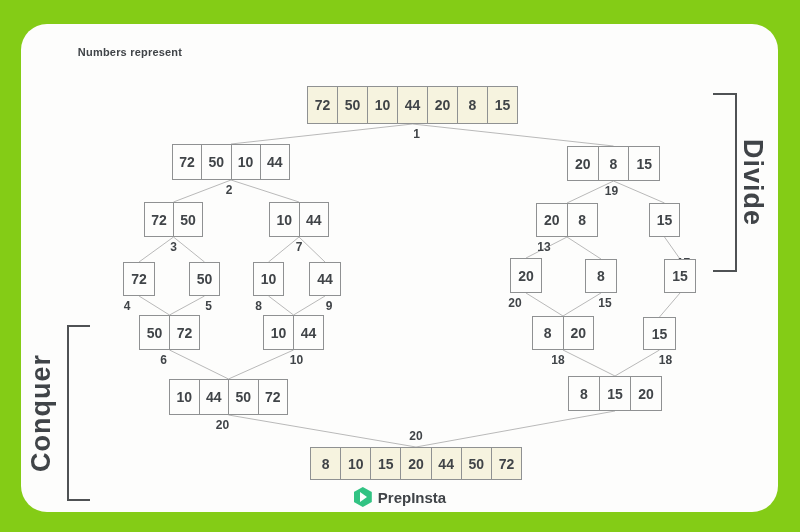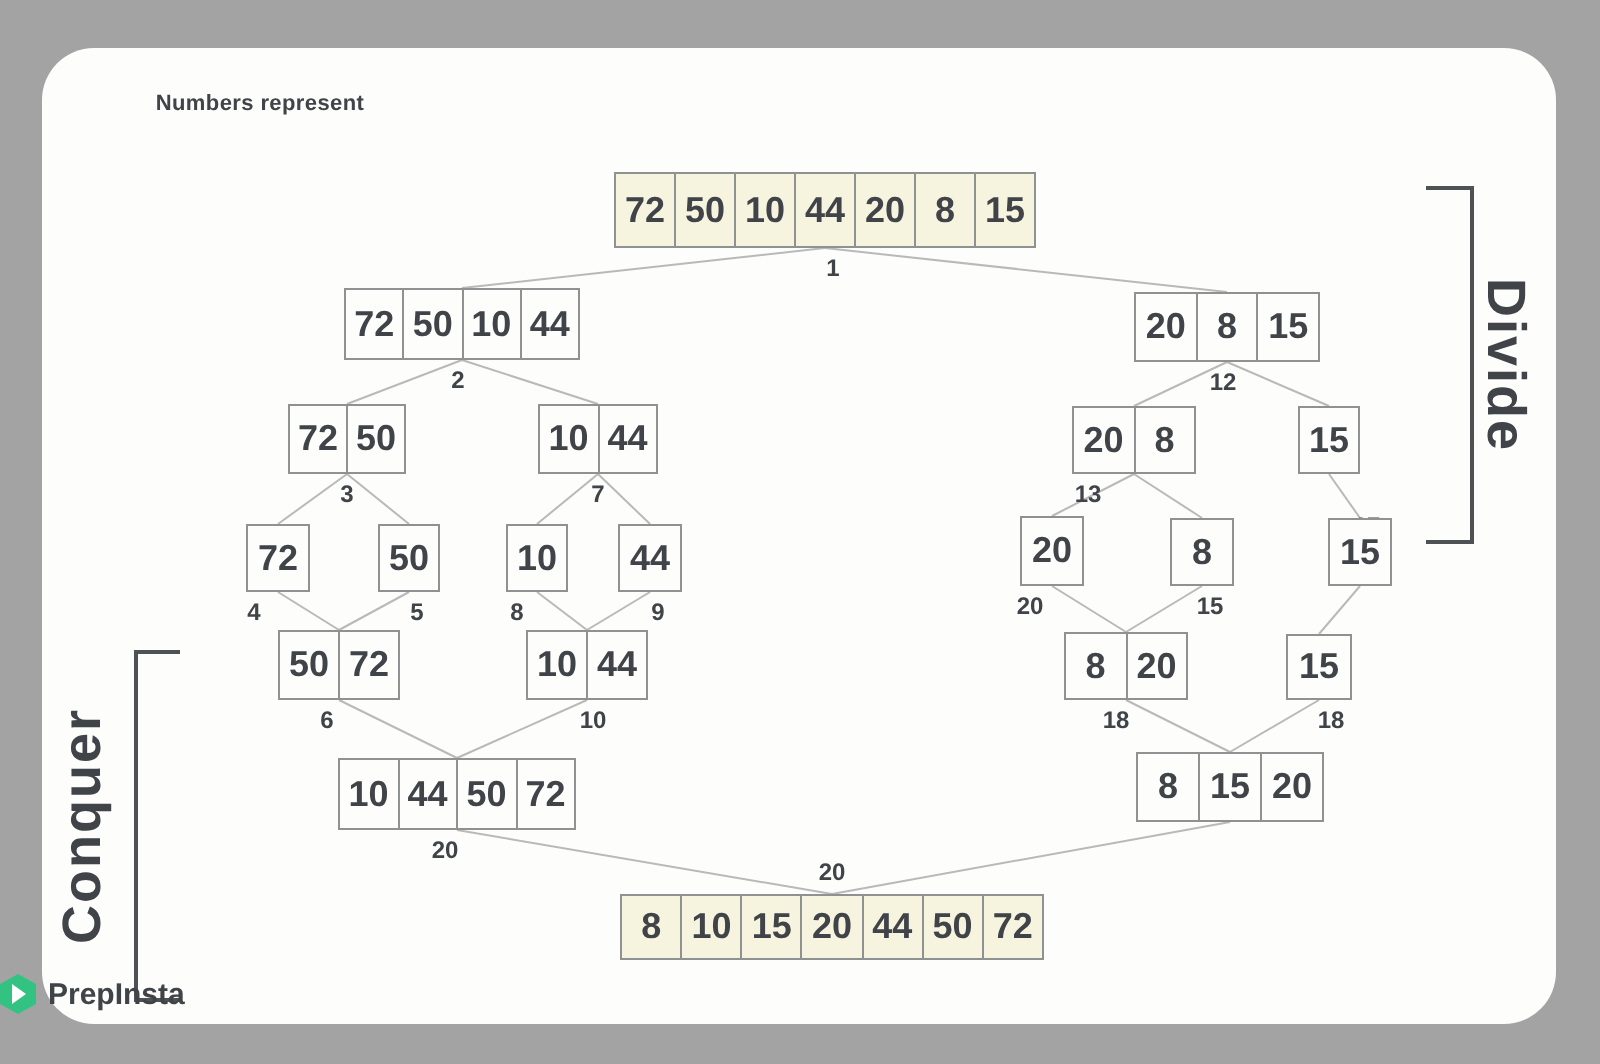--- a/index.html
+++ b/index.html
@@ -8,45 +8,45 @@
   #card{position:absolute;border-radius:26px;}
   #connector-svg{position:absolute;left:0;top:0;pointer-events:none;}
   .title{position:absolute;left:250px;top:33px;width:340px;text-align:center;
          font-size:30px;font-weight:800;letter-spacing:.5px;}
   .note{position:absolute;left:30px;top:45px;width:200px;text-align:center;
         font-size:11px;font-weight:700;line-height:15px;letter-spacing:.2px;}
   .note span{display:block;}
   .node{position:absolute;display:flex;}
   .cell{flex:1 1 0;border:1px solid;margin-left:-1px;box-sizing:border-box;
         display:flex;align-items:center;justify-content:center;
-        font-size:18px;font-weight:700;}
+        font-size:14px;font-weight:700;}
   .cell:first-child{margin-left:0;}
   .step{position:absolute;width:26px;text-align:center;font-size:12px;font-weight:700;}
   .bracket{position:absolute;box-sizing:border-box;}
   #divide-bracket{left:713px;top:93px;width:24px;height:179px;
     border-top:2px solid;border-right:2px solid;border-bottom:2px solid;}
   #conquer-bracket{left:67px;top:325px;width:23px;height:176px;
     border-top:2px solid;border-left:2px solid;border-bottom:2px solid;}
   .side-label{position:absolute;font-size:27px;font-weight:800;letter-spacing:1px;
     writing-mode:vertical-rl;text-align:center;}
   #divide-label{left:736px;top:93px;height:180px;width:32px;}
   #conquer-label{left:26px;top:323px;height:180px;width:34px;transform:rotate(180deg);}
   .logo{position:absolute;left:0;right:0;top:487px;display:flex;
-        align-items:center;gap:6px;}
+        align-items:center;justify-content:center;gap:6px;}
   .logo-hex{width:18px;height:20px;position:relative;
     clip-path:polygon(50% 0,100% 25%,100% 75%,50% 100%,0 75%,0 25%);}
   .logo-hex .arrow{position:absolute;left:6px;top:5px;width:0;height:0;
     border-top:5px solid transparent;border-bottom:5px solid transparent;
     border-left:7px solid #fff;}
   .logo-text{font-size:15px;font-weight:700;}
 </style>
 </head>
 <body>
 
-<div id="stage" style="background: #a3a3a3; color: rgb(64, 68, 72);">
+<div id="stage" style="background: #84cc16; color: rgb(64, 68, 72);">
   <div id="card" style="left: 21px; top: 24px; width: 757px; height: 488px; background: rgb(253, 253, 252);"></div>
 
   <svg id="connector-svg" width="800" height="532">
       <line x1="412.5" y1="124" x2="231" y2="144" stroke="#b9b9b9" stroke-width="1"></line>
       <line x1="412.5" y1="124" x2="613.5" y2="146" stroke="#b9b9b9" stroke-width="1"></line>
       <line x1="231" y1="180" x2="173.5" y2="202" stroke="#b9b9b9" stroke-width="1"></line>
       <line x1="231" y1="180" x2="299" y2="202" stroke="#b9b9b9" stroke-width="1"></line>
       <line x1="173.5" y1="237" x2="139" y2="262" stroke="#b9b9b9" stroke-width="1"></line>
       <line x1="173.5" y1="237" x2="204.5" y2="262" stroke="#b9b9b9" stroke-width="1"></line>
       <line x1="299" y1="237" x2="268.5" y2="262" stroke="#b9b9b9" stroke-width="1"></line>
@@ -92,21 +92,21 @@
         <div class="cell" style="border-color: rgb(143, 145, 146); background: rgb(253, 253, 252);">50</div>
         <div class="cell" style="border-color: rgb(143, 145, 146); background: rgb(253, 253, 252);">10</div>
         <div class="cell" style="border-color: rgb(143, 145, 146); background: rgb(253, 253, 252);">44</div>
       </div>
       <div class="step" style="left: 216px; top: 183px;">2</div>
       <div class="node" style="left: 567px; top: 146px; width: 93px; height: 35px;">
         <div class="cell" style="border-color: rgb(143, 145, 146); background: rgb(253, 253, 252);">20</div>
         <div class="cell" style="border-color: rgb(143, 145, 146); background: rgb(253, 253, 252);">8</div>
         <div class="cell" style="border-color: rgb(143, 145, 146); background: rgb(253, 253, 252);">15</div>
       </div>
-      <div class="step" style="left: 598.5px; top: 184px;">12</div>
+      <div class="step" style="left: 598.5px; top: 184px;">19</div>
       <div class="node" style="left: 144px; top: 202px; width: 59px; height: 35px;">
         <div class="cell" style="border-color: rgb(143, 145, 146); background: rgb(253, 253, 252);">72</div>
         <div class="cell" style="border-color: rgb(143, 145, 146); background: rgb(253, 253, 252);">50</div>
       </div>
       <div class="step" style="left: 160.5px; top: 240px;">3</div>
       <div class="node" style="left: 269px; top: 202px; width: 60px; height: 35px;">
         <div class="cell" style="border-color: rgb(143, 145, 146); background: rgb(253, 253, 252);">10</div>
         <div class="cell" style="border-color: rgb(143, 145, 146); background: rgb(253, 253, 252);">44</div>
       </div>
       <div class="step" style="left: 286px; top: 240px;">7</div>

